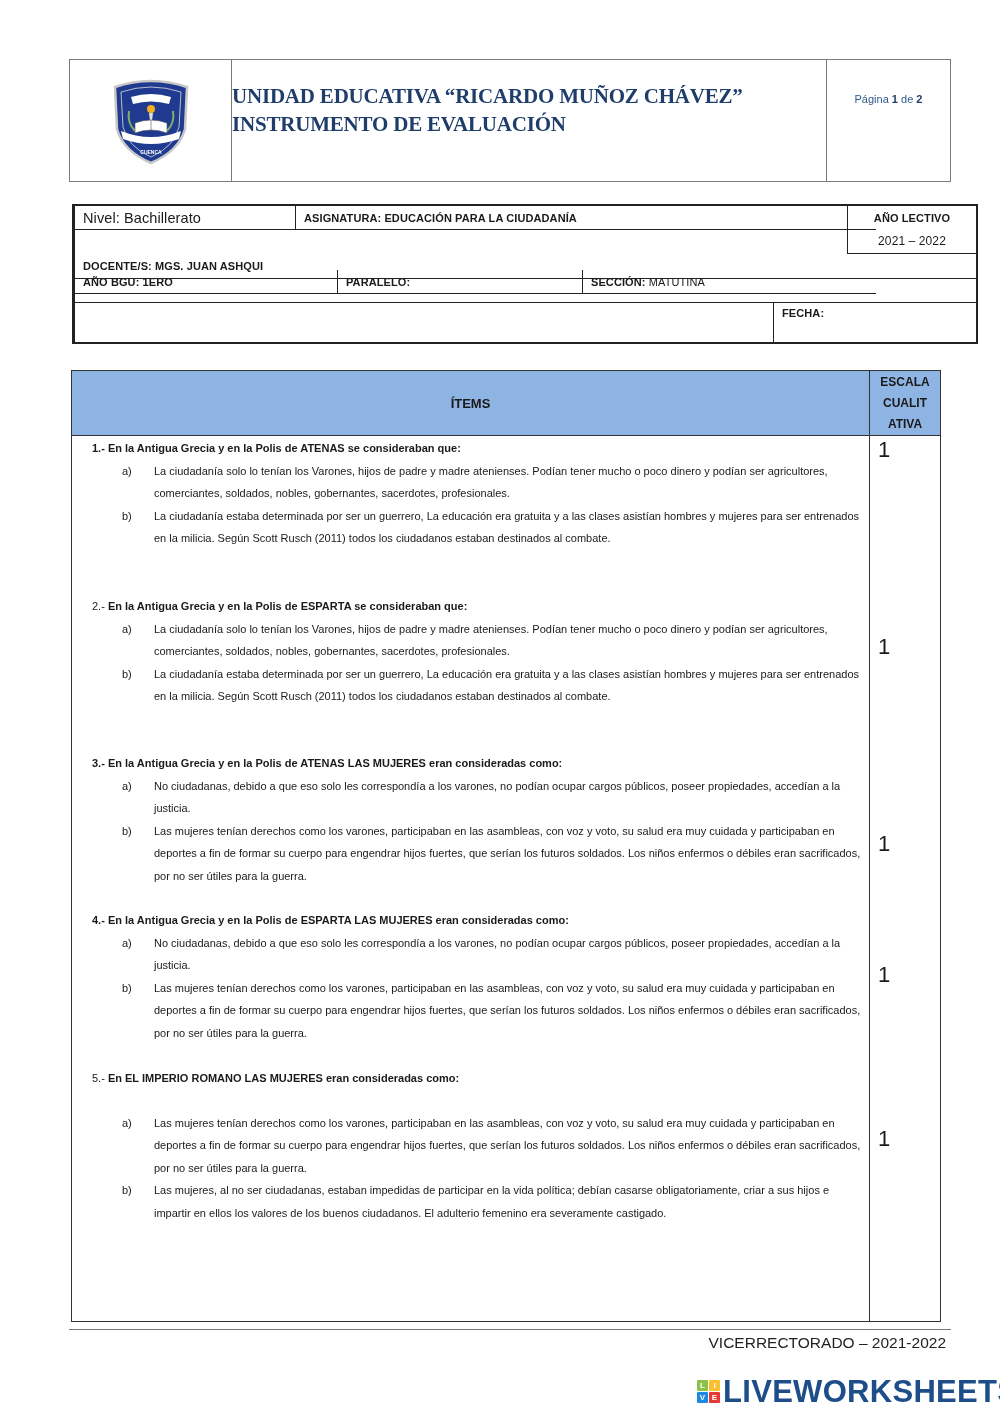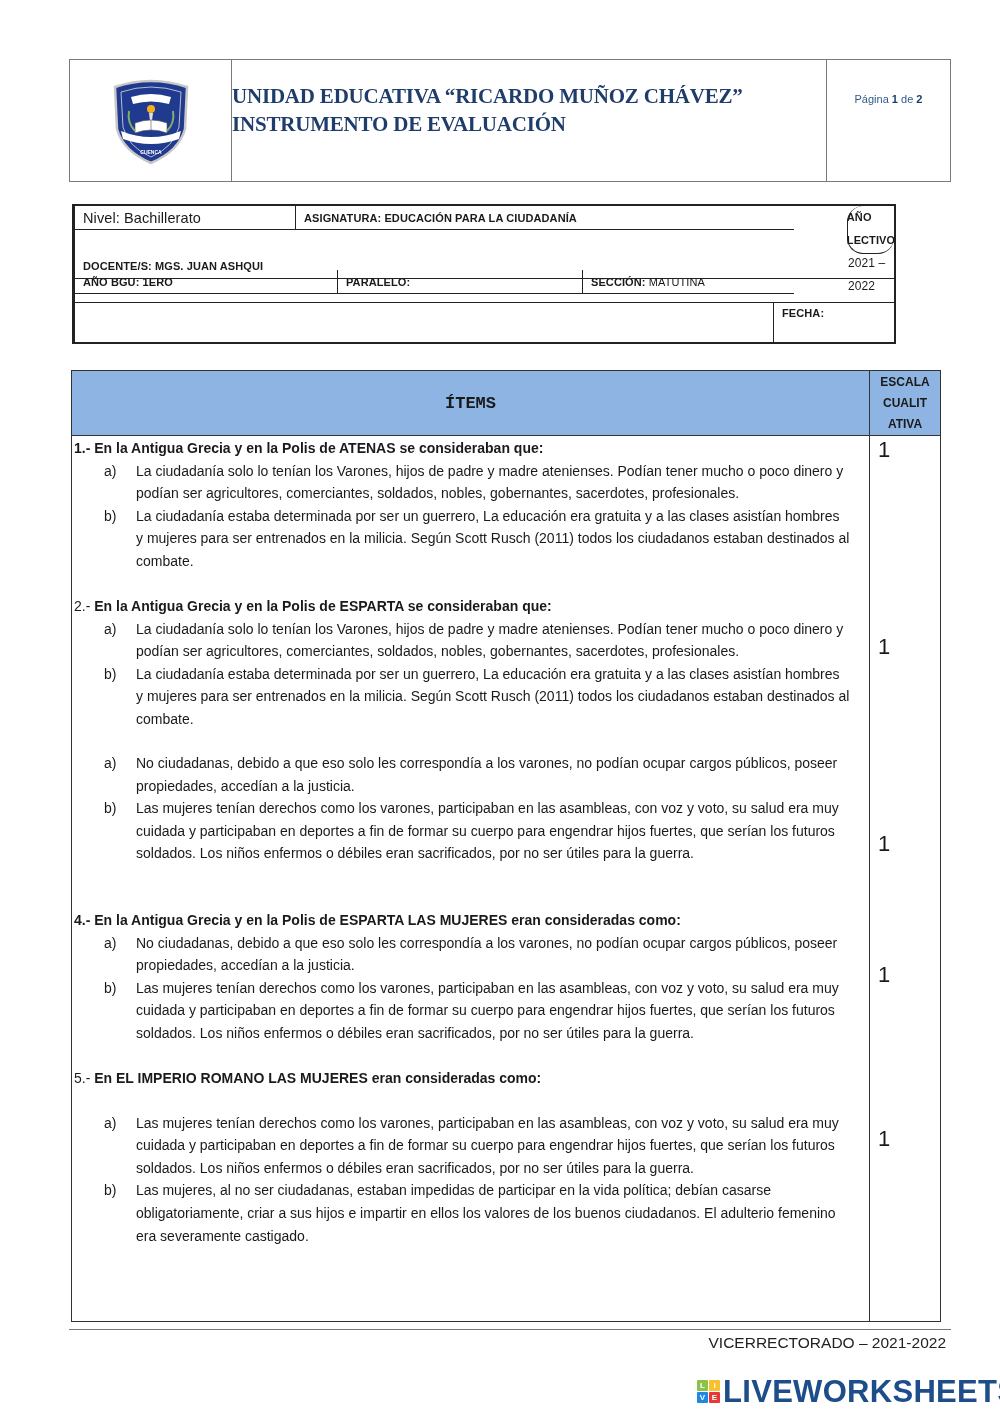--- a/index.html
+++ b/index.html
@@ -12,41 +12,41 @@
       border: 1.5px solid #7a7a7a; display: flex;
     }
     .logo-cell { width: 162px; border-right: 1.5px solid #7a7a7a; display: flex; align-items: center; justify-content: center; }
     .title-cell { flex: 1; border-right: 1.5px solid #7a7a7a; display: flex; flex-direction: column; align-items: flex-start; padding-top: 22px; }
     .title-line { font-family: "Liberation Serif", serif; font-weight: bold; color: #1f3d6b; font-size: 21px; line-height: 28px; letter-spacing: -0.2px; }
     .page-cell { width: 123px; display: flex; align-items: flex-start; justify-content: center; padding-top: 33px; color: #2e5a8a; font-size: 11px; }
     .page-cell b { font-weight: bold; color: #1f3d6b; }
 
     
     .info-box {
-      position: absolute; left: 72px; top: 204px; width: 824px; height: 140px;
+      position: absolute; left: 72px; top: 204px; width: 906px; height: 140px;
       border: 2px solid #222; border-left-width: 3px; border-bottom-width: 2.5px;
     }
     .info-row { position: absolute; left: 0; right: 0; border-bottom: 1px solid #222; }
     .cell { position: absolute; top: 0; bottom: 0; padding-left: 8px; display: flex; align-items: center; font-size: 11px; font-weight: bold; text-transform: uppercase; letter-spacing: 0.1px; font-family: "Liberation Sans", sans-serif; }
     .cell.vline { border-left: 1px solid #222; }
     .cell.top { align-items: flex-start; padding-top: 4px; }
     .nivel { font-weight: normal; text-transform: none; font-size: 14.5px; }
     .sc-normal { font-weight: normal; }
 
     
     .items-box {
       position: absolute; left: 71px; top: 370px; width: 870px; height: 952px;
       border: 1.5px solid #333;
     }
     .items-head { position: absolute; left: 0; top: 0; right: 0; height: 65px; background: #8eb4e3; border-bottom: 1.5px solid #333; }
-    .head-items { position: absolute; left: 0; top: 0; width: 797px; height: 100%; display: flex; align-items: center; justify-content: center; font-weight: bold; font-size: 17px; color: #1a1a1a; font-family: Liberation Mono, monospace; }
+    .head-items { position: absolute; left: 0; top: 0; width: 797px; height: 100%; display: flex; align-items: center; justify-content: center; font-weight: bold; font-size: 13px; color: #1a1a1a; }
     .head-scale { position: absolute; left: 797px; right: 0; top: 0; height: 100%; border-left: 1.5px solid #333; display: flex; flex-direction: column; align-items: center; justify-content: center; font-weight: bold; font-size: 12px; line-height: 21px; }
     .scale-col-line { position: absolute; left: 797px; top: 65px; bottom: 0; border-left: 1.5px solid #333; }
 
-    .question { position: absolute; left: 2px; width: 780px; font-size: 14px; line-height: 22.6px; }
+    .question { position: absolute; left: 20px; width: 780px; font-size: 11px; line-height: 22.6px; }
     .q-title { white-space: nowrap; }
     .q-title .bold { font-weight: bold; }
     .option { display: flex; padding-left: 30px; }
     .opt-letter { width: 32px; flex-shrink: 0; }
     .opt-text { flex: 1; padding-right: 4px; }
 
     .score { position: absolute; left: 806px; font-size: 22px; font-weight: normal; color: #1a1a1a; }
 
     
     .footer-rule { position: absolute; left: 69px; top: 1329px; width: 882px; border-top: 1.5px solid #777; }
@@ -97,21 +97,21 @@
   <div class="info-row" style="top:24px; height:24px; right:100px;margin-top:40px;">
     <div class="cell" style="left:0; width:262px;">año BGU: 1ero</div>
     <div class="cell vline" style="left:262px; width:245px;">
       <span>paralelo:</span>&nbsp;<span></span>
     </div>
     <div class="cell vline" style="left:507px; right:0;">
       <span>Sección:</span>&nbsp;<span class="sc-normal">Matutina</span>
     </div>
   </div>
 
-  <div class="cell vline" style="top:0; height:48px; left:772px; right:0; flex-direction:column; align-items:center; justify-content:space-between; padding-left:0; border-bottom:1px solid #222; line-height:23px;border-radius:16px;">
+  <div class="cell vline" style="top:0; height:48px; left:772px; right:0; flex-direction:column; align-items:center; justify-content:center; padding-left:0; border-bottom:1px solid #222; line-height:23px;">
     <span>Año lectivo</span>
     <span class="sc-normal" style="font-size:12px;">2021 – 2022</span>
   </div>
 
   <div class="info-row" style="top:48px; height:25px;">
     <div class="cell" style="left:0; right:0;">Docente/s: Mgs. Juan Ashqui</div>
   </div>
 
   <div class="info-row" style="top:73px; height:24px;"></div>
 
@@ -159,20 +159,24 @@
       <span class="opt-text">La ciudadanía solo lo tenían los Varones, hijos de padre y madre atenienses. Podían tener mucho o poco dinero y podían ser agricultores, comerciantes, soldados, nobles, gobernantes, sacerdotes, profesionales.</span>
     </div>
     <div class="option">
       <span class="opt-letter">b)</span>
       <span class="opt-text">La ciudadanía estaba determinada por ser un guerrero, La educación era gratuita y a las clases asistían hombres y mujeres para ser entrenados en la milicia. Según Scott Rusch (2011) todos los ciudadanos estaban destinados al combate.</span>
     </div>
   </div>
   <div class="score" style="top:263px;">1</div>
 
   <div class="question" style="top:381px;">
+    <div class="q-title bold" style="font-weight:bold;">
+      <span>3.-</span>
+      <span>En la Antigua Grecia y en la Polis de ATENAS LAS MUJERES eran consideradas como:</span>
+    </div>
     <div class="option">
       <span class="opt-letter">a)</span>
       <span class="opt-text">No ciudadanas, debido a que eso solo les correspondía a los varones, no podían ocupar cargos públicos, poseer propiedades, accedían a la justicia.</span>
     </div>
     <div class="option">
       <span class="opt-letter">b)</span>
       <span class="opt-text">Las mujeres tenían derechos como los varones, participaban en las asambleas, con voz y voto, su salud era muy cuidada y participaban en deportes a fin de formar su cuerpo para engendrar hijos fuertes, que serían los futuros soldados. Los niños enfermos o débiles eran sacrificados, por no ser útiles para la guerra.</span>
     </div>
   </div>
   <div class="score" style="top:460px;">1</div>

